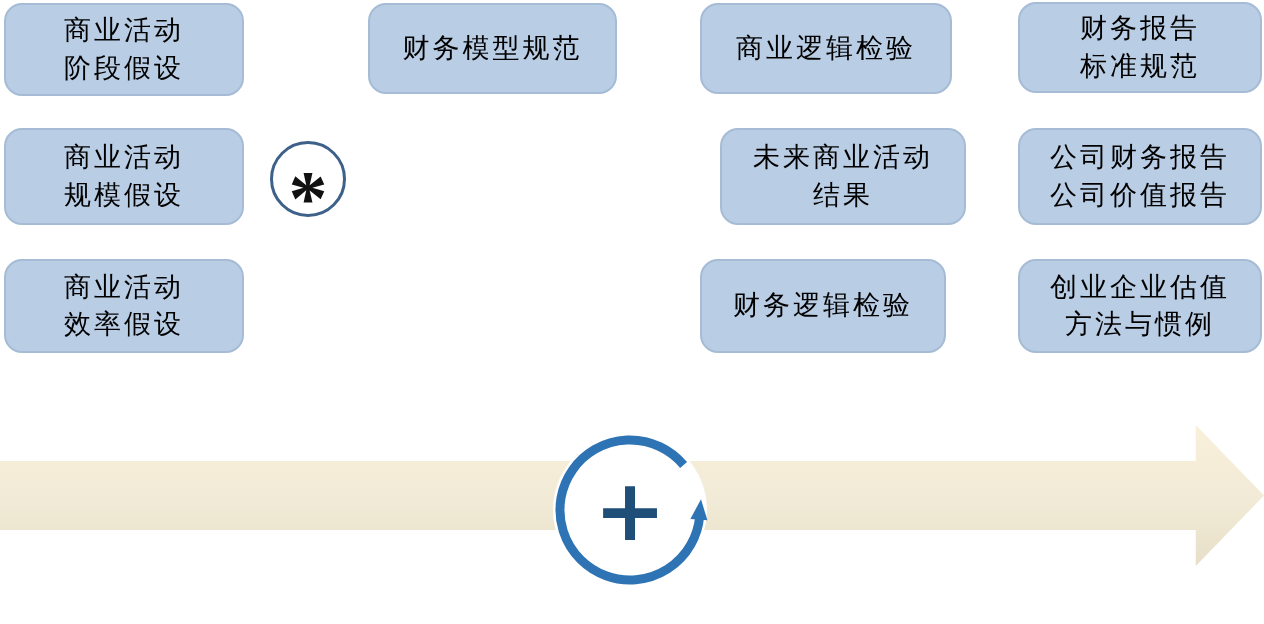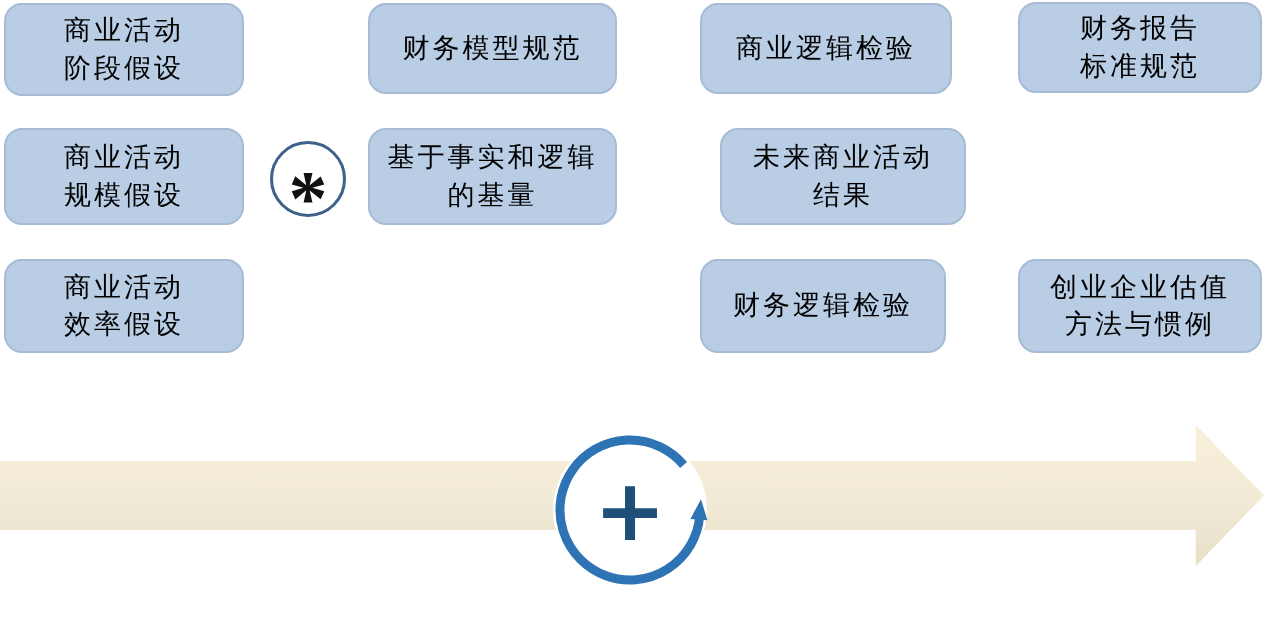--- a/index.html
+++ b/index.html
@@ -107,39 +107,39 @@
 效率假设</span>
   </div>
 
   <div class="multiply-circle">
     <span class="glyph">*</span>
   </div>
 
   <div class="box" style="left:368px;top:3px;width:249px;height:91px;">
     <span class="label">财务模型规范</span>
   </div>
-  <div class="box" style="left:368px;top:128px;width:249px;height:97px;">
-    <span class="label">基于事实和逻辑
-的基量</span>
-  </div>
 
   <div class="box" style="left:700px;top:3px;width:252px;height:91px;">
     <span class="label">商业逻辑检验</span>
   </div>
   <div class="box" style="left:720px;top:128px;width:246px;height:97px;">
     <span class="label">未来商业活动
 结果</span>
   </div>
   <div class="box" style="left:700px;top:259px;width:246px;height:94px;">
     <span class="label">财务逻辑检验</span>
   </div>
 
   <div class="box" style="left:1018px;top:2px;width:244px;height:91px;">
     <span class="label">财务报告
 标准规范</span>
+  </div>
+  <div class="box" style="left:1018px;top:128px;width:244px;height:97px;">
+    <span class="label">公司财务报告
+公司价值报告</span>
   </div>
   <div class="box" style="left:1018px;top:259px;width:244px;height:94px;">
     <span class="label">创业企业估值
 方法与惯例</span>
   </div>
 
   <div class="big-arrow"></div>
 
   <svg class="loop-arrow" viewBox="0 0 156 156" xmlns="http://www.w3.org/2000/svg">
     <circle cx="78" cy="78" r="77" fill="#ffffff"></circle>

